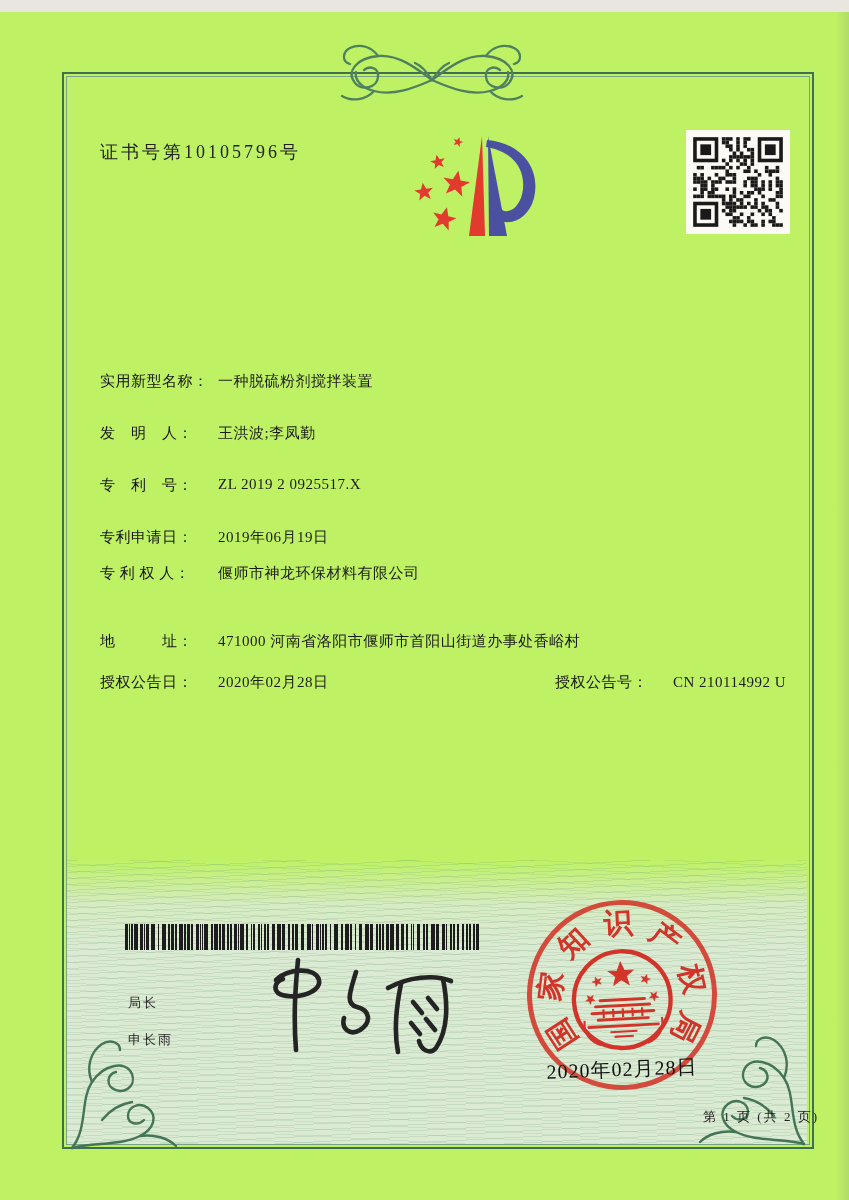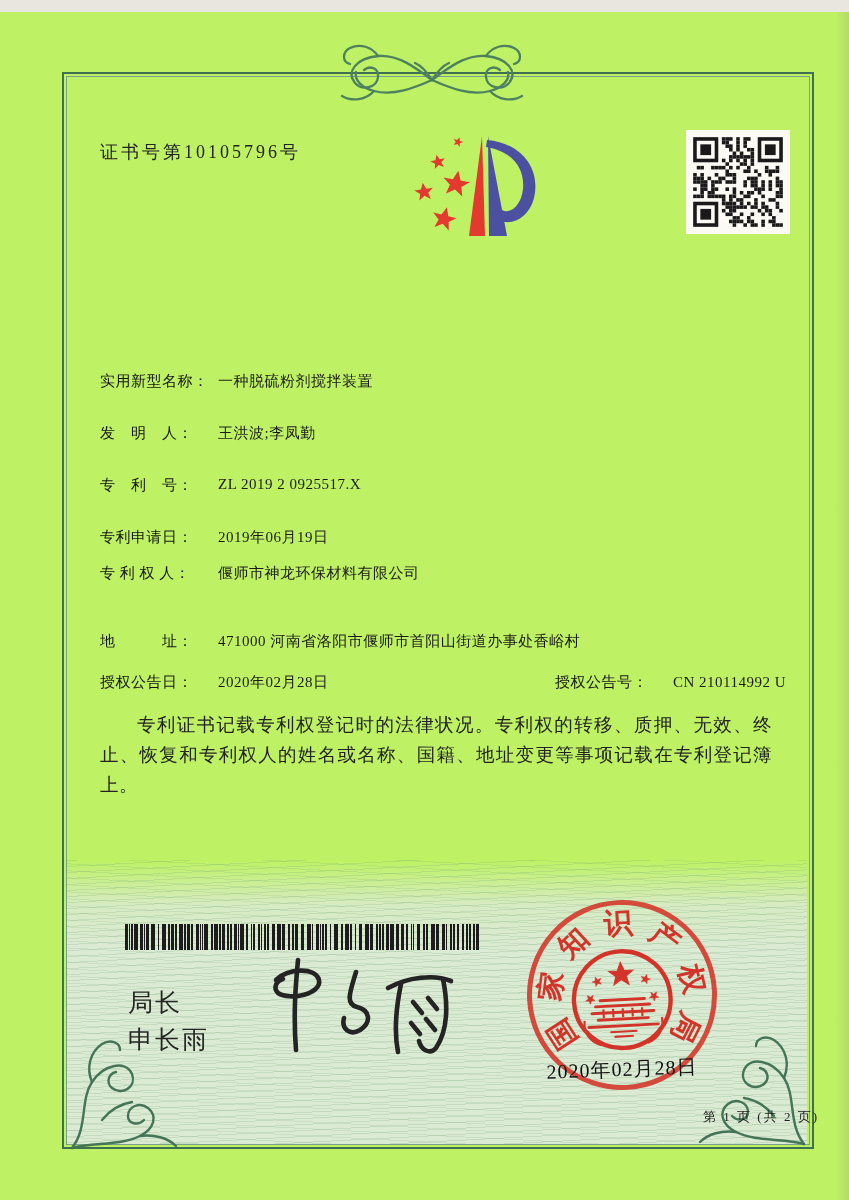--- a/index.html
+++ b/index.html
@@ -38,21 +38,21 @@
   .frow2{position:absolute; left:455px; top:0; white-space:nowrap;}
   .frow2 .val2{padding-left:6px;}
   
   .bodytext{position:absolute; left:100px; top:698px; width:672px;
     font-size:18.5px; line-height:30px; letter-spacing:.4px; text-align:justify; color:#222;}
   .bodytext p{margin:0; text-indent:2em;}
   
   .barcode{position:absolute; left:125px; top:912px; width:356px; height:26px; overflow:hidden; white-space:nowrap;}
   .barcode i{display:inline-block; height:26px; background:#1c1c1c; vertical-align:top;}
   
-  .director{position:absolute; left:128px; top:972px; font-size:25px; line-height:37px;
+  .director{position:absolute; left:128px; top:972px; font-size:13px; line-height:37px;
     letter-spacing:2px; font-family:"Liberation Sans","DejaVu Sans",sans-serif; color:#262626;}
   .signature{position:absolute; left:238px; top:936px;}
   
   .seal{position:absolute; left:527px; top:888px; width:190px; height:190px; transform:rotate(-3deg);}
   .seal-circle{position:absolute; inset:0; border:5px solid rgba(211,52,40,.88); border-radius:50%;}
   .seal-char{position:absolute; left:50%; top:50%; width:32px; height:32px; margin:-16px 0 0 -16px;
     text-align:center; font-size:29px; font-weight:bold; color:#d3342a; line-height:32px;}
   .seal-char:nth-of-type(1){transform:rotate(-120deg) translateY(-72px);}
   .seal-char:nth-of-type(2){transform:rotate(-80deg)  translateY(-72px);}
   .seal-char:nth-of-type(3){transform:rotate(-40deg)  translateY(-72px);}
@@ -372,21 +372,20 @@
   </div>
   <div class="frow r7">
     <span class="lab">授权公告日：</span>
     <span class="val">2020年02月28日</span>
     <span class="frow2">
       <span class="lab">授权公告号：</span><span class="val2">CN 210114992 U</span>
     </span>
   </div>
 
   <div class="bodytext">
-    <p>专利证书记载专利权登记时的法律状况。专利权的转移、质押、无效、终止、恢复和专利权人的姓名或名称、国籍、地址变更等事项记载在专利登记簿上。</p>
   </div>
 
   <div class="barcode" id="barcode"><i style="width:3px;margin-right:1px"></i><i style="width:1px;margin-right:1px"></i><i style="width:2px;margin-right:1px"></i><i style="width:4px;margin-right:2px"></i><i style="width:3px;margin-right:1px"></i><i style="width:1px;margin-right:1px"></i><i style="width:3px;margin-right:2px"></i><i style="width:4px;margin-right:3px"></i><i style="width:1px;margin-right:3px"></i><i style="width:4px;margin-right:2px"></i><i style="width:2px;margin-right:1px"></i><i style="width:3px;margin-right:1px"></i><i style="width:2px;margin-right:2px"></i><i style="width:4px;margin-right:1px"></i><i style="width:2px;margin-right:1px"></i><i style="width:3px;margin-right:1px"></i><i style="width:2px;margin-right:3px"></i><i style="width:3px;margin-right:1px"></i><i style="width:1px;margin-right:1px"></i><i style="width:1px;margin-right:1px"></i><i style="width:4px;margin-right:3px"></i><i style="width:2px;margin-right:1px"></i><i style="width:4px;margin-right:1px"></i><i style="width:2px;margin-right:1px"></i><i style="width:3px;margin-right:2px"></i><i style="width:2px;margin-right:1px"></i><i style="width:2px;margin-right:2px"></i><i style="width:3px;margin-right:1px"></i><i style="width:1px;margin-right:1px"></i><i style="width:4px;margin-right:2px"></i><i style="width:2px;margin-right:3px"></i><i style="width:1px;margin-right:1px"></i><i style="width:2px;margin-right:3px"></i><i style="width:2px;margin-right:1px"></i><i style="width:1px;margin-right:2px"></i><i style="width:2px;margin-right:1px"></i><i style="width:2px;margin-right:3px"></i><i style="width:3px;margin-right:2px"></i><i style="width:4px;margin-right:1px"></i><i style="width:3px;margin-right:3px"></i><i style="width:2px;margin-right:2px"></i><i style="width:2px;margin-right:1px"></i><i style="width:3px;margin-right:3px"></i><i style="width:3px;margin-right:3px"></i><i style="width:4px;margin-right:1px"></i><i style="width:1px;margin-right:3px"></i><i style="width:3px;margin-right:1px"></i><i style="width:1px;margin-right:1px"></i><i style="width:2px;margin-right:1px"></i><i style="width:2px;margin-right:3px"></i><i style="width:1px;margin-right:3px"></i><i style="width:4px;margin-right:3px"></i><i style="width:2px;margin-right:2px"></i><i style="width:4px;margin-right:1px"></i><i style="width:2px;margin-right:3px"></i><i style="width:1px;margin-right:3px"></i><i style="width:3px;margin-right:3px"></i><i style="width:4px;margin-right:1px"></i><i style="width:3px;margin-right:3px"></i><i style="width:2px;margin-right:1px"></i><i style="width:2px;margin-right:1px"></i><i style="width:2px;margin-right:2px"></i><i style="width:3px;margin-right:1px"></i><i style="width:4px;margin-right:2px"></i><i style="width:3px;margin-right:2px"></i><i style="width:3px;margin-right:2px"></i><i style="width:2px;margin-right:3px"></i><i style="width:1px;margin-right:1px"></i><i style="width:1px;margin-right:3px"></i><i style="width:3px;margin-right:3px"></i><i style="width:2px;margin-right:1px"></i><i style="width:2px;margin-right:3px"></i><i style="width:4px;margin-right:1px"></i><i style="width:3px;margin-right:3px"></i><i style="width:3px;margin-right:1px"></i><i style="width:1px;margin-right:3px"></i><i style="width:2px;margin-right:1px"></i><i style="width:2px;margin-right:2px"></i><i style="width:2px;margin-right:3px"></i><i style="width:2px;margin-right:2px"></i><i style="width:2px;margin-right:1px"></i><i style="width:2px;margin-right:2px"></i><i style="width:2px;margin-right:1px"></i><i style="width:3px;margin-right:2px"></i></div>
 
   <div class="director">
     <div>局长</div>
     <div>申长雨</div>
   </div>
 
   <svg class="signature" width="230" height="118" viewBox="0 0 230 118">

